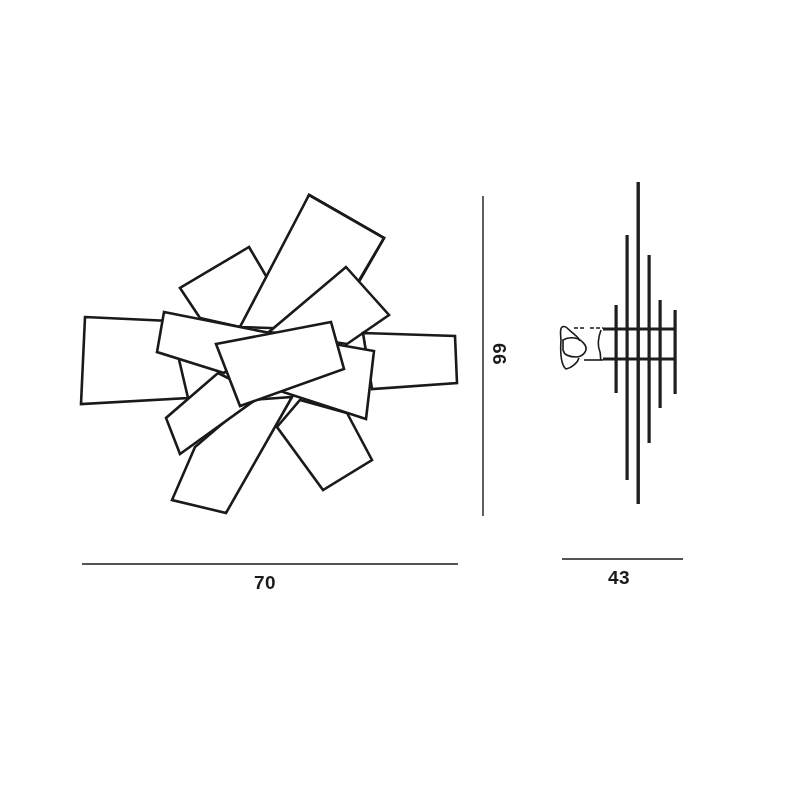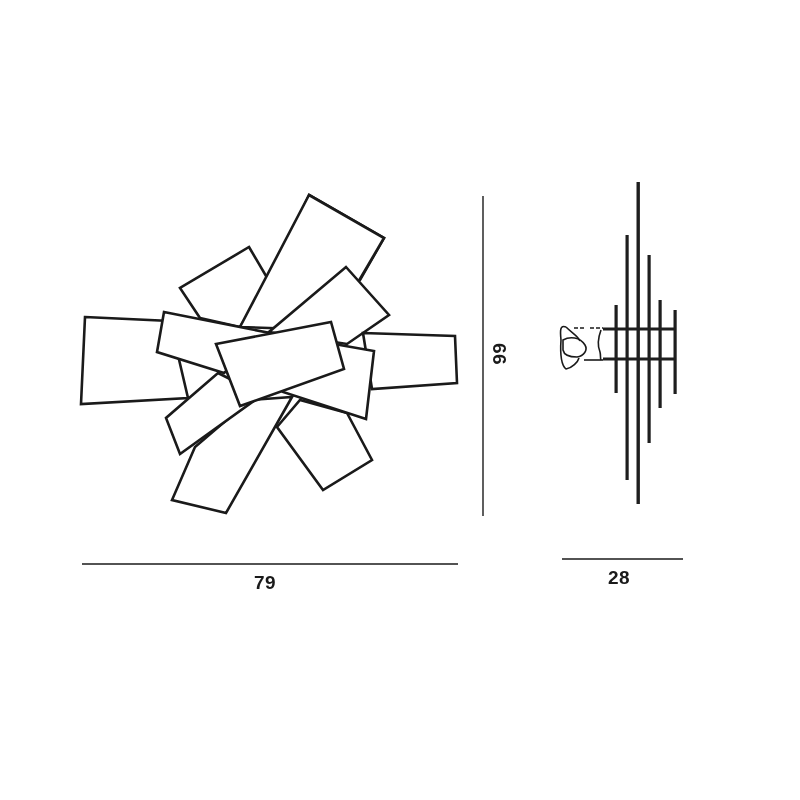--- a/index.html
+++ b/index.html
@@ -53,15 +53,15 @@
       <path d="M566,327 C560,325 560,330 561,340 C560,355 561,365 566,369 C572,368 578,362 579,358"></path>
       <path d="M566,327 C572,333 578,336 580,341"></path>
       <path d="M563,340 C570,336 580,337 585,345 C588,350 584,356 577,357 C570,357 564,355 563,350 Z"></path>
       <path d="M574,328 L586,328 M590,328 L603,328" stroke-dasharray="4,2"></path>
       <path d="M584,360 L603,360"></path>
       <path d="M601,330 C598,338 597,345 600,352 C601,356 600,358 601,360"></path>
     </g>
   </g>
 </svg>
 
-<div class="lbl" id="lbl-width">79</div>
+<div class="lbl" id="lbl-width">70</div>
 <div class="lbl" id="lbl-height">66</div>
-<div class="lbl" id="lbl-depth">28</div>
+<div class="lbl" id="lbl-depth">43</div>
 
 </body></html>

